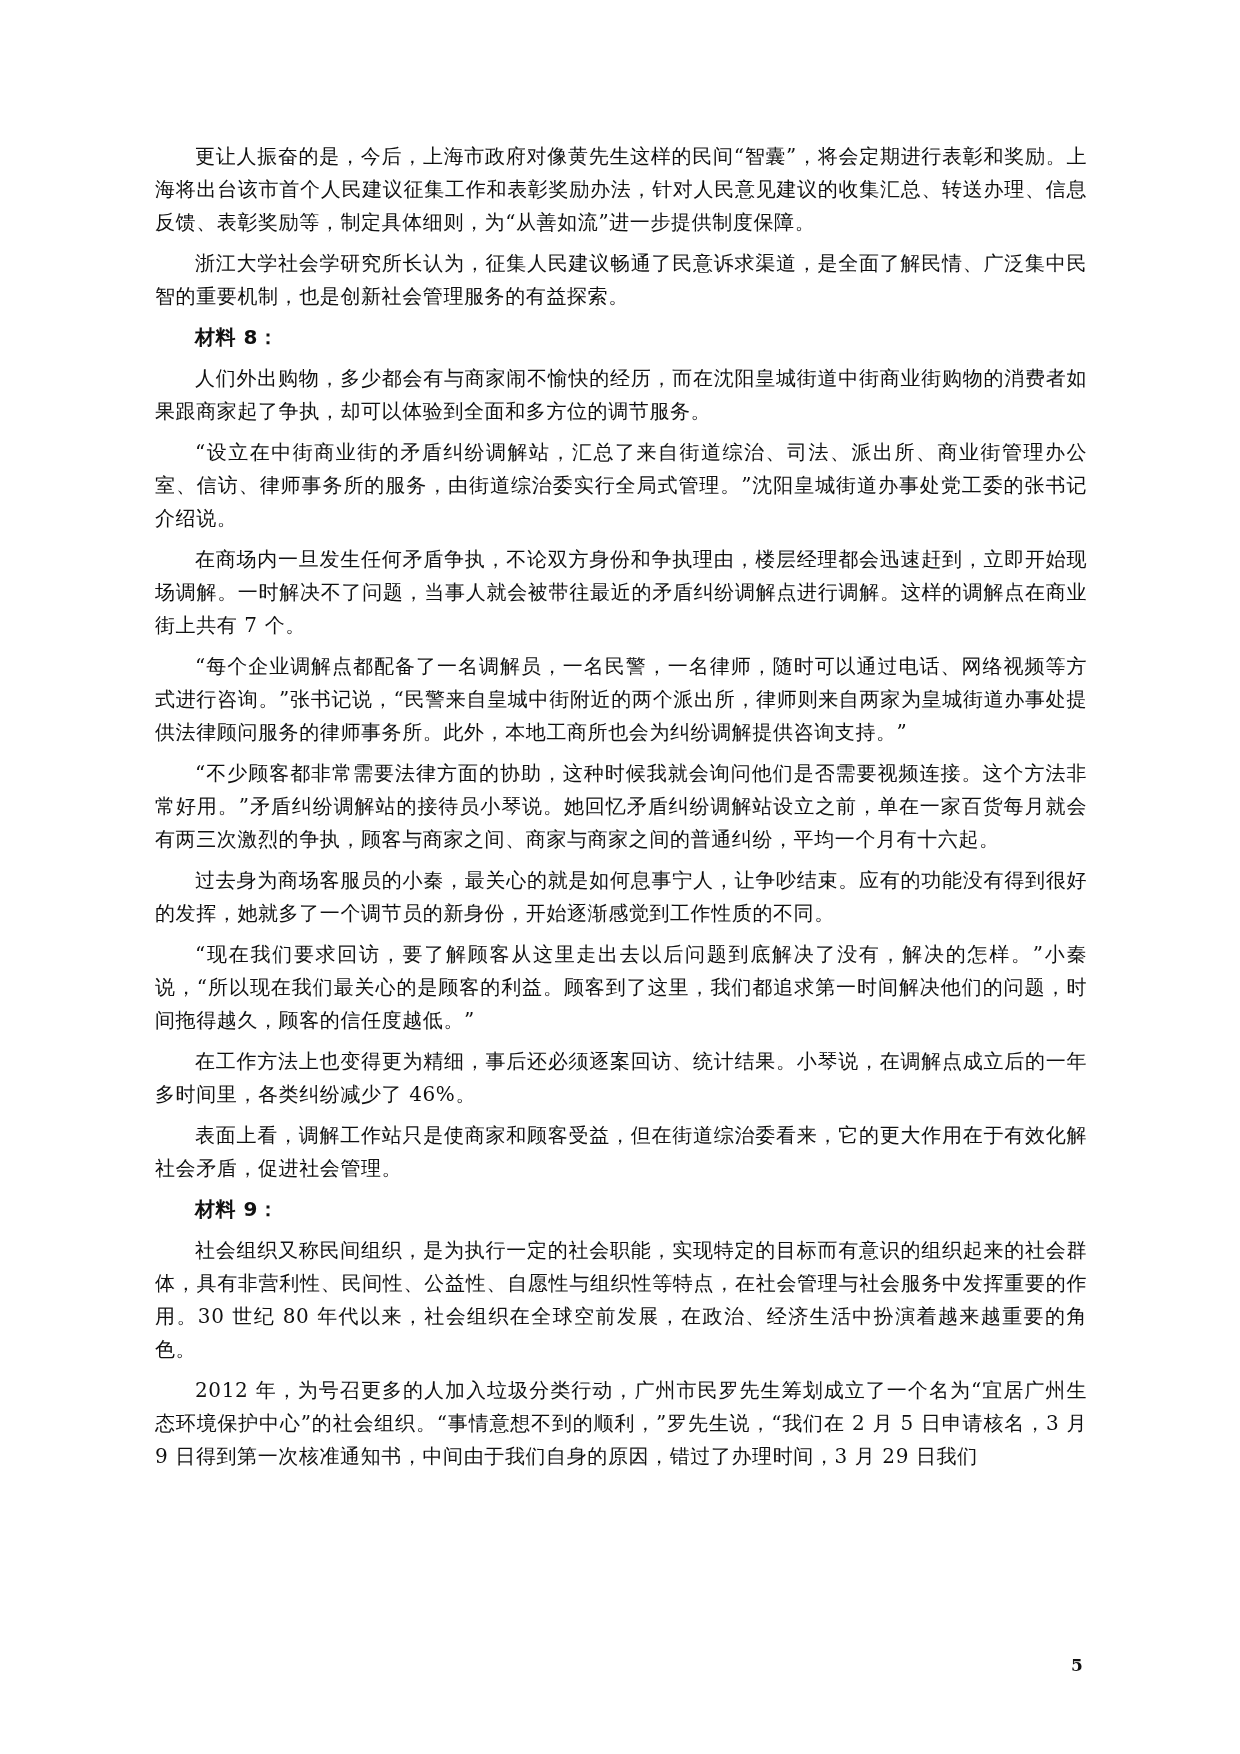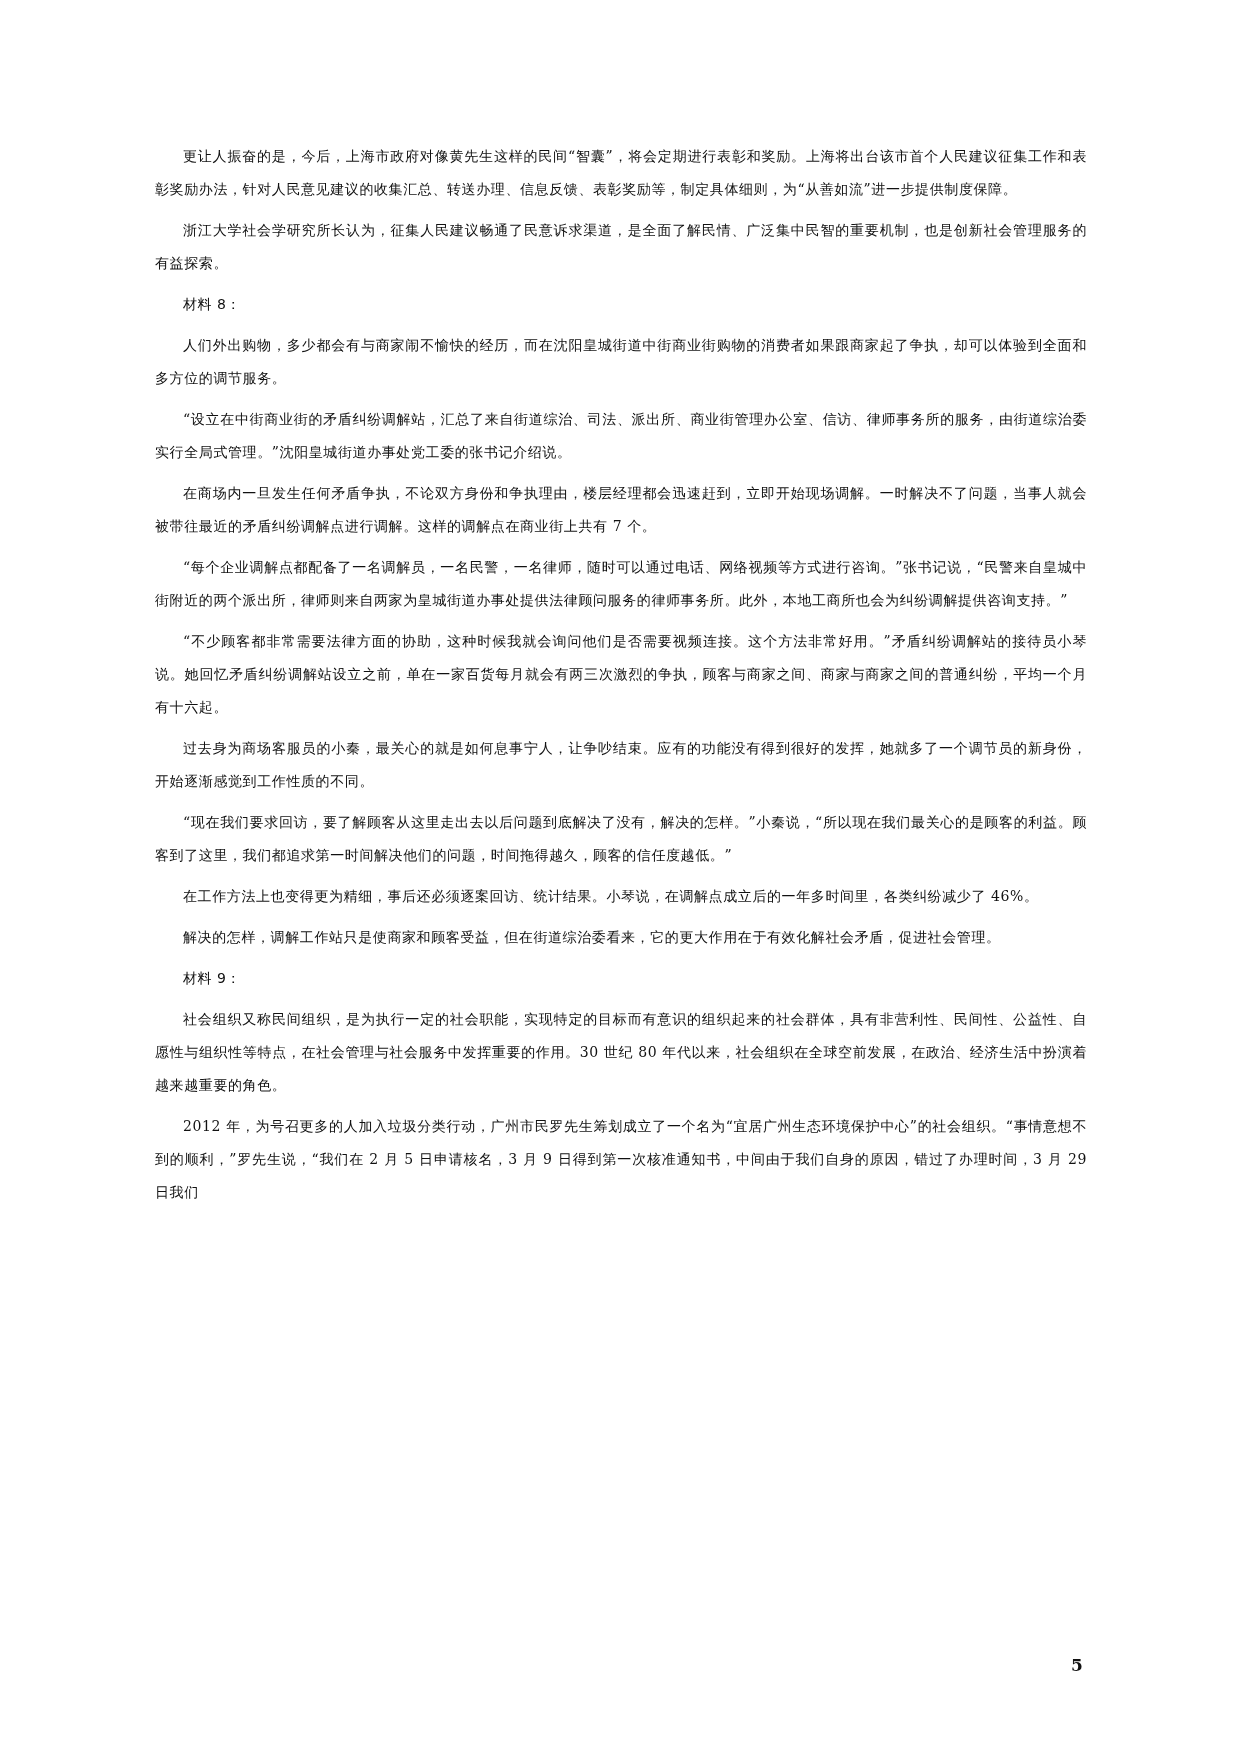--- a/index.html
+++ b/index.html
@@ -4,34 +4,34 @@
 <style>
   html, body { margin: 0; padding: 0; background: #ffffff; }
   body { width: 1240px; height: 1754px; position: relative; overflow: hidden; }
   .page {
     position: absolute;
     left: 155px;
     top: 140px;
     width: 932px;
     font-family: "DejaVu Serif", "Liberation Serif", serif;
     color: #111111;
-    font-size: 14px;
+    font-size: 20px;
     line-height: 33px;
   }
   .para {
     margin: 0 0 8px 0;
     text-indent: 2em;
     text-align: justify;
     text-align-last: left;
     letter-spacing: 0.6px;
   }
   .heading {
     margin: 0 0 8px 0;
     text-indent: 2em;
-    font-weight: normal;
+    font-weight: bold;
     font-family: "DejaVu Sans", "Liberation Sans", sans-serif;
     letter-spacing: 0.5px;
   }
   .page-number {
     position: absolute;
     left: 1071px;
     top: 1655px;
     font-family: "DejaVu Serif", "Liberation Serif", serif;
     font-weight: bold;
     font-size: 17px;
@@ -46,19 +46,19 @@
   <p class="para">浙江大学社会学研究所长认为，征集人民建议畅通了民意诉求渠道，是全面了解民情、广泛集中民智的重要机制，也是创新社会管理服务的有益探索。</p>
   <p class="heading">材料 8：</p>
   <p class="para">人们外出购物，多少都会有与商家闹不愉快的经历，而在沈阳皇城街道中街商业街购物的消费者如果跟商家起了争执，却可以体验到全面和多方位的调节服务。</p>
   <p class="para">“设立在中街商业街的矛盾纠纷调解站，汇总了来自街道综治、司法、派出所、商业街管理办公室、信访、律师事务所的服务，由街道综治委实行全局式管理。”沈阳皇城街道办事处党工委的张书记介绍说。</p>
   <p class="para">在商场内一旦发生任何矛盾争执，不论双方身份和争执理由，楼层经理都会迅速赶到，立即开始现场调解。一时解决不了问题，当事人就会被带往最近的矛盾纠纷调解点进行调解。这样的调解点在商业街上共有 7 个。</p>
   <p class="para">“每个企业调解点都配备了一名调解员，一名民警，一名律师，随时可以通过电话、网络视频等方式进行咨询。”张书记说，“民警来自皇城中街附近的两个派出所，律师则来自两家为皇城街道办事处提供法律顾问服务的律师事务所。此外，本地工商所也会为纠纷调解提供咨询支持。”</p>
   <p class="para">“不少顾客都非常需要法律方面的协助，这种时候我就会询问他们是否需要视频连接。这个方法非常好用。”矛盾纠纷调解站的接待员小琴说。她回忆矛盾纠纷调解站设立之前，单在一家百货每月就会有两三次激烈的争执，顾客与商家之间、商家与商家之间的普通纠纷，平均一个月有十六起。</p>
   <p class="para">过去身为商场客服员的小秦，最关心的就是如何息事宁人，让争吵结束。应有的功能没有得到很好的发挥，她就多了一个调节员的新身份，开始逐渐感觉到工作性质的不同。</p>
   <p class="para">“现在我们要求回访，要了解顾客从这里走出去以后问题到底解决了没有，解决的怎样。”小秦说，“所以现在我们最关心的是顾客的利益。顾客到了这里，我们都追求第一时间解决他们的问题，时间拖得越久，顾客的信任度越低。”</p>
   <p class="para">在工作方法上也变得更为精细，事后还必须逐案回访、统计结果。小琴说，在调解点成立后的一年多时间里，各类纠纷减少了 46%。</p>
-  <p class="para">解决的怎样，调解工作站只是使商家和顾客受益，但在街道综治委看来，它的更大作用在于有效化解社会矛盾，促进社会管理。</p>
+  <p class="para">表面上看，调解工作站只是使商家和顾客受益，但在街道综治委看来，它的更大作用在于有效化解社会矛盾，促进社会管理。</p>
   <p class="heading">材料 9：</p>
   <p class="para">社会组织又称民间组织，是为执行一定的社会职能，实现特定的目标而有意识的组织起来的社会群体，具有非营利性、民间性、公益性、自愿性与组织性等特点，在社会管理与社会服务中发挥重要的作用。30 世纪 80 年代以来，社会组织在全球空前发展，在政治、经济生活中扮演着越来越重要的角色。</p>
   <p class="para">2012 年，为号召更多的人加入垃圾分类行动，广州市民罗先生筹划成立了一个名为“宜居广州生态环境保护中心”的社会组织。“事情意想不到的顺利，”罗先生说，“我们在 2 月 5 日申请核名，3 月 9 日得到第一次核准通知书，中间由于我们自身的原因，错过了办理时间，3 月 29 日我们</p>
 </div>
 
 <div class="page-number">5</div>
 
 </body></html>

